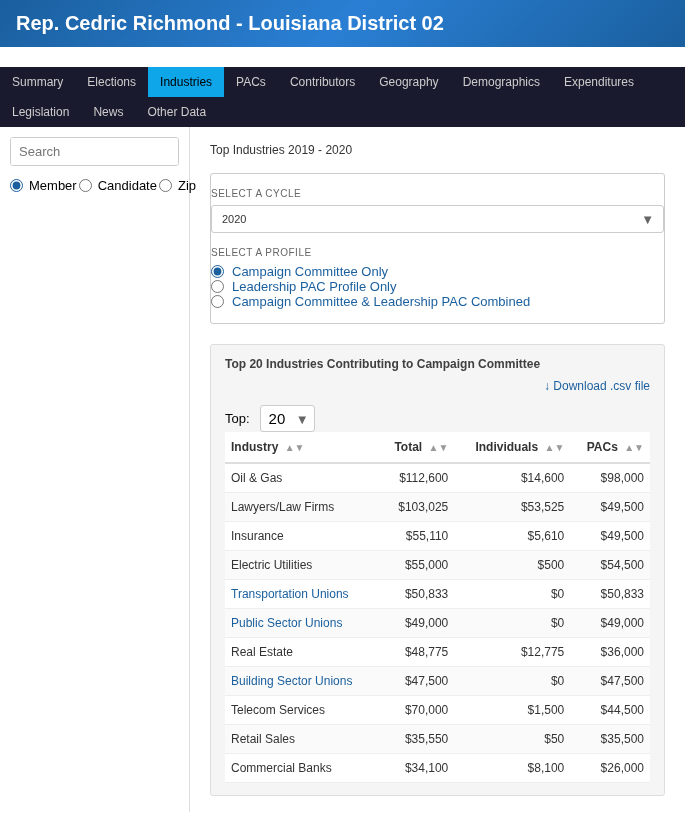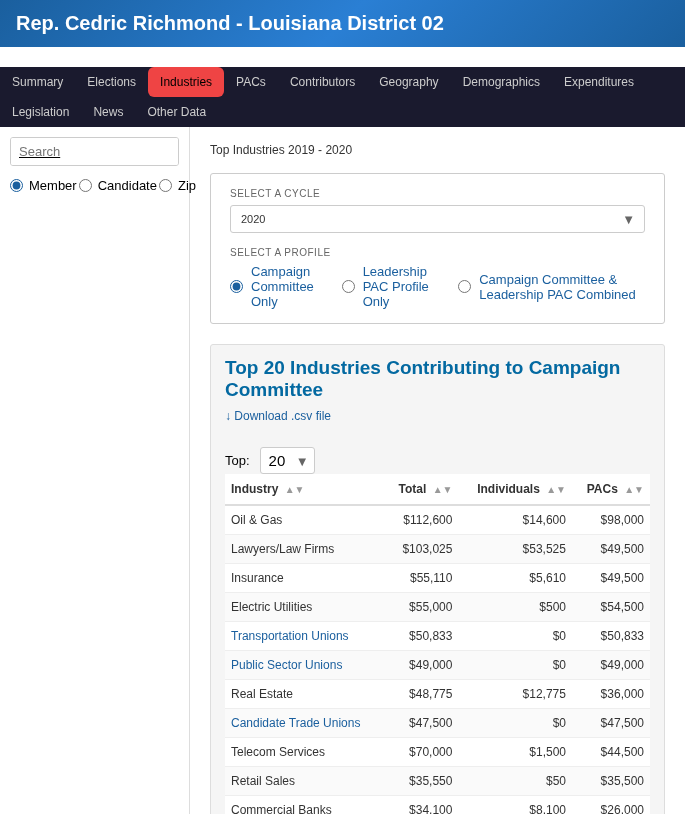--- a/index.html
+++ b/index.html
@@ -21,39 +21,38 @@
       margin-top: 20px;
     }
     .nav-item {
       color: #ccc;
       padding: 8px 12px;
       font-size: 12px;
       cursor: pointer;
       text-decoration: none;
       white-space: nowrap;
     }
-    .nav-item.active { background: #ef4444; color: #000; border-radius: 6px; }
+    .nav-item.active { background: #0ea5e9; color: #000; }
 
     
     .layout { display: flex; }
 
     
     .sidebar {
       width: 190px;
       min-width: 190px;
       border-right: 1px solid #ddd;
       padding: 10px;
     }
     .search-box {
       display: flex;
       border: 1px solid #ccc;
       border-radius: 3px;
       overflow: hidden;
       margin-bottom: 12px;
-      text-decoration: underline;
     }
     .search-box input {
       border: none;
       outline: none;
       padding: 6px 8px;
       flex: 1;
       font-size: 13px;
       color: #999;
     }
     .radio-group { display: flex; gap: 2px; }
@@ -61,21 +60,21 @@
     .radio-item input[type="radio"] { accent-color: #1a5f9e; }
 
     
     .main { flex: 1; padding: 16px 20px; }
     .main h2 { font-size: 12px; font-weight: normal; color: #333; margin-bottom: 16px; }
 
     
     .form-box {
       border: 1px solid #ccc;
       border-radius: 3px;
-      padding: 14px 19px;
+      padding: 14px 0;
       margin-bottom: 20px;
     }
     .form-label {
       font-size: 10px;
       color: #666;
       letter-spacing: 0.5px;
       text-transform: uppercase;
       margin-bottom: 6px;
     }
     .select-wrapper {
@@ -95,36 +94,36 @@
       cursor: pointer;
     }
     .select-arrow {
       position: absolute;
       right: 10px;
       top: 50%;
       transform: translateY(-50%);
       color: #666;
       pointer-events: none;
     }
-    .profile-options { display: flex; gap: 8px; }
+    .profile-options { display: flex; flex-direction: column; }
     .profile-option { display: flex; align-items: center; gap: 8px; font-size: 13px; color: #1a5f9e; cursor: pointer; }
     .profile-option.active input[type="radio"] { accent-color: #1a5f9e; }
 
     
     .industry-section {
       background: #f5f5f5;
       border: 1px solid #ddd;
       border-radius: 3px;
       padding: 12px 14px;
     }
-    .industry-section h3 { font-size: 19px; font-weight: bold; color: #0369a1; margin-bottom: 8px; }
+    .industry-section h3 { font-size: 12px; font-weight: bold; color: #404040; margin-bottom: 8px; }
     .download-link {
       display: flex;
-      justify-content: flex-start;
-      margin-bottom: 24px;
+      justify-content: flex-end;
+      margin-bottom: 12px;
     }
     .download-link a { color: #1a5f9e; font-size: 12px; text-decoration: none; }
     .top-selector { display: flex; align-items: center; gap: 10px; margin-bottom: 0; font-size: 13px; }
     .top-selector .top-select-wrapper { position: relative; }
     .top-selector select {
       padding: 4px 28px 4px 8px;
       border: 1px solid #ccc;
       border-radius: 3px;
       font-size: 15px;
       appearance: none;
@@ -295,21 +294,21 @@
               <td class="right">$0</td>
               <td class="right">$49,000</td>
             </tr>
             <tr>
               <td>Real Estate</td>
               <td class="right">$48,775</td>
               <td class="right">$12,775</td>
               <td class="right">$36,000</td>
             </tr>
             <tr>
-              <td style="color: rgb(26, 95, 158);">Candidate Trade Unions</td>
+              <td style="color: rgb(26, 95, 158);">Building Sector Unions</td>
               <td class="right">$47,500</td>
               <td class="right">$0</td>
               <td class="right">$47,500</td>
             </tr>
             <tr>
               <td>Telecom Services</td>
               <td class="right">$70,000</td>
               <td class="right">$1,500</td>
               <td class="right">$44,500</td>
             </tr>

